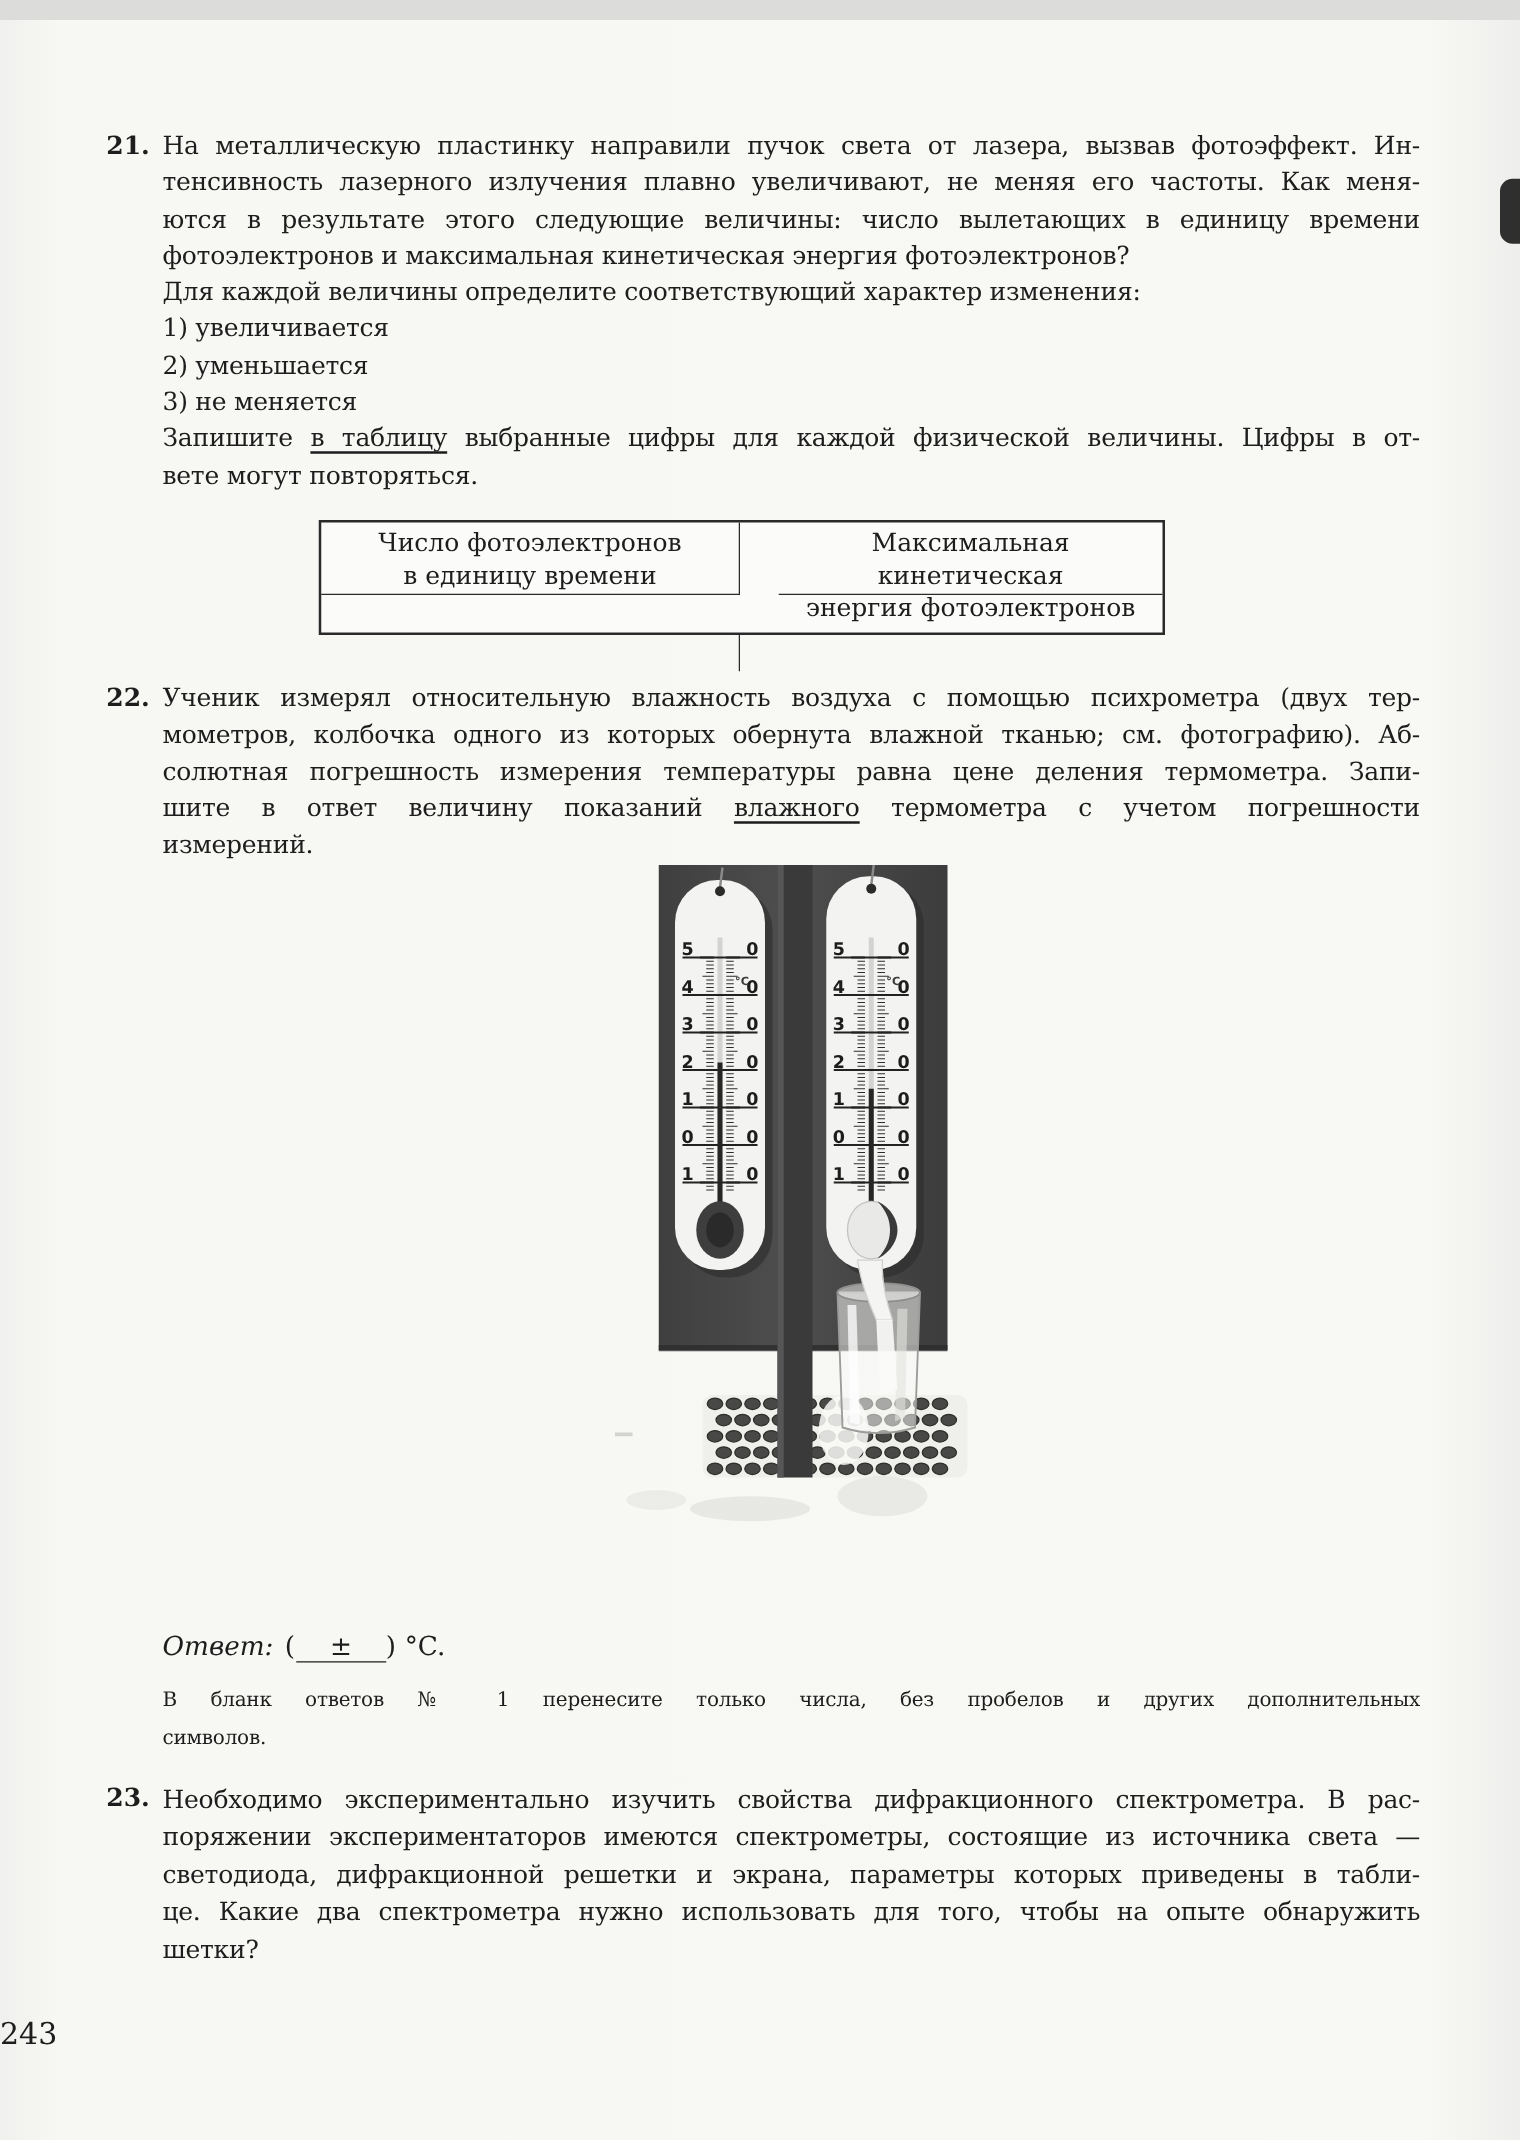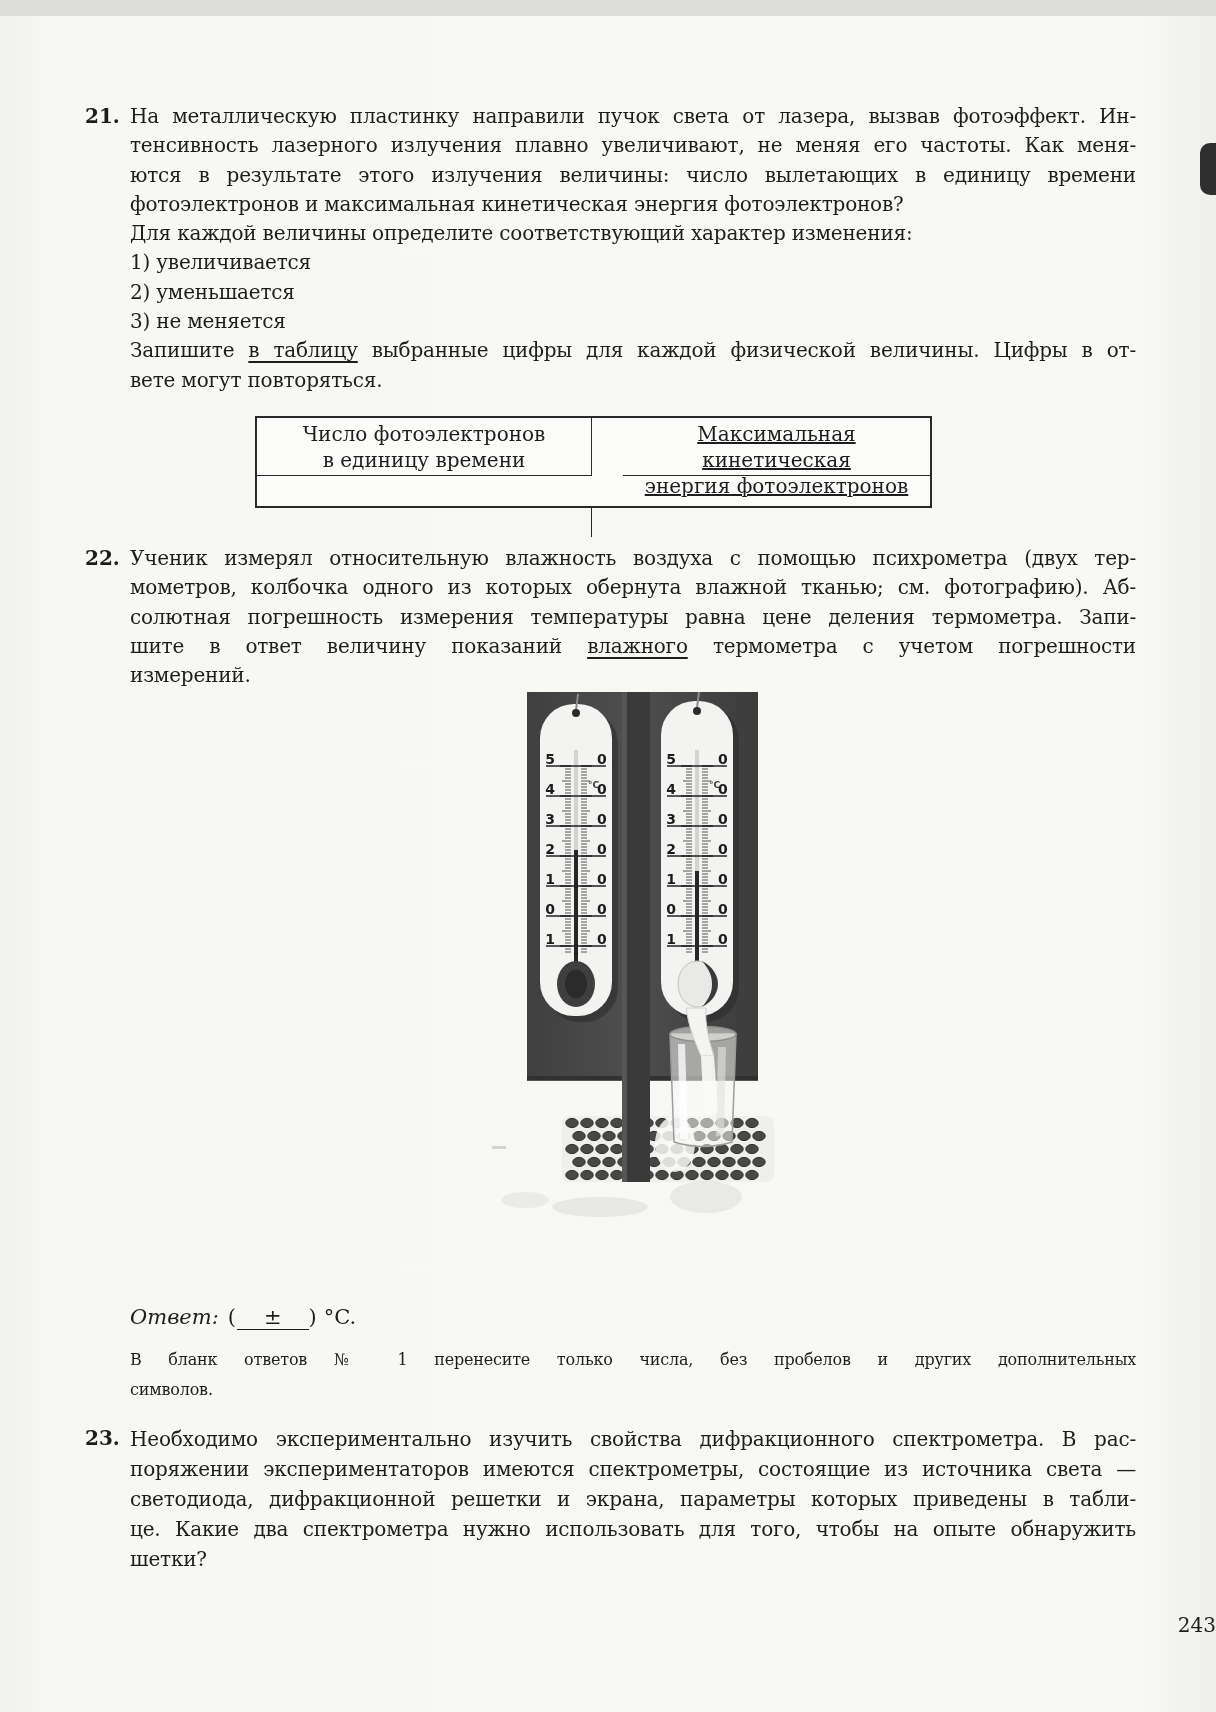--- a/index.html
+++ b/index.html
@@ -8,46 +8,46 @@
         font-family:"DejaVu Serif",serif;color:#1d1d1d;}
   .qnum{position:absolute;left:85px;font-weight:bold;font-size:20px;line-height:29.3px;}
   .block{position:absolute;left:130px;width:1006px;font-size:20px;line-height:29.3px;letter-spacing:-0.2px;}
   .ln{height:29.3px;overflow:hidden;}
   .jl{text-align:justify;text-align-last:justify;}
   .u{text-decoration:underline;text-underline-offset:4px;text-decoration-thickness:1.5px;}
   
   .anstable{position:absolute;left:255px;top:400px;width:677px;height:92px;border:2px solid #2a2a2a;box-sizing:border-box;
             display:grid;grid-template-columns:335px 1fr;grid-template-rows:58px 30px;background:#fbfbf9;gap:31px;}
   .anstable .cell{border-right:1.6px solid #2a2a2a;border-bottom:1.6px solid #2a2a2a;}
-  .anstable .cell:nth-child(2n){border-right:none;text-decoration:underline;}
+  .anstable .cell:nth-child(2n){border-right:none;}
   .anstable .cell:nth-child(3),.anstable .cell:nth-child(4){border-bottom:none;}
   .hcell{font-size:20px;line-height:26px;text-align:center;padding-top:3px;}
   
   .answer{position:absolute;left:130px;top:1289px;font-size:21px;}
   .answer .lbl{font-style:italic;}
   .answer .open{margin:0 1px 0 9px;}
   .pmline{display:inline-block;padding:0 27px;border-bottom:1.8px solid #1d1d1d;}
   .answer .unit{margin-left:7px;}
   .note{position:absolute;left:130px;top:1329px;width:1006px;font-size:16px;line-height:30px;letter-spacing:-0.2px;}
-  .pagenum{position:absolute;left:0;top:1597px;width:100%;text-align:right;font-size:20px;}
+  .pagenum{position:absolute;left:0;top:1597px;width:100%;text-align:left;font-size:24px;}
   .figure{position:absolute;left:490px;top:676px;width:300px;height:594px;}
   .scanblob{position:absolute;left:1200px;top:127px;width:16px;height:52px;background:#1a1a1a;border-radius:10px 0 0 10px;opacity:.9;}
   .thermo-digit{font-family:"DejaVu Sans",sans-serif;font-weight:bold;font-size:14px;fill:#1c1c1c;}
   .thermo-unit{font-family:"DejaVu Sans",sans-serif;font-weight:bold;font-size:9px;fill:#3a3a3a;}
 </style>
 </head>
 <body>
 
 <div class="page">
 
   <div class="qnum" style="top:86px">21.</div>
   <div class="block" style="top:86px">
     <div class="ln jl">На металлическую пластинку направили пучок света от лазера, вызвав фотоэффект. Ин-</div>
     <div class="ln jl">тенсивность лазерного излучения плавно увеличивают, не меняя его частоты. Как меня-</div>
-    <div class="ln jl">ются в результате этого излучения величины: число вылетающих в единицу времени</div>
+    <div class="ln jl">ются в результате этого следующие величины: число вылетающих в единицу времени</div>
     <div class="ln">фотоэлектронов и максимальная кинетическая энергия фотоэлектронов?</div>
     <div class="ln">Для каждой величины определите соответствующий характер изменения:</div>
     <div class="ln">1) увеличивается</div>
     <div class="ln">2) уменьшается</div>
     <div class="ln">3) не меняется</div>
     <div class="ln jl"><span>Запишите </span><span class="u">в таблицу</span><span> выбранные цифры для каждой физической величины. Цифры в от-</span></div>
     <div class="ln">вете могут повторяться.</div>
   </div>
 
   <div class="anstable">

